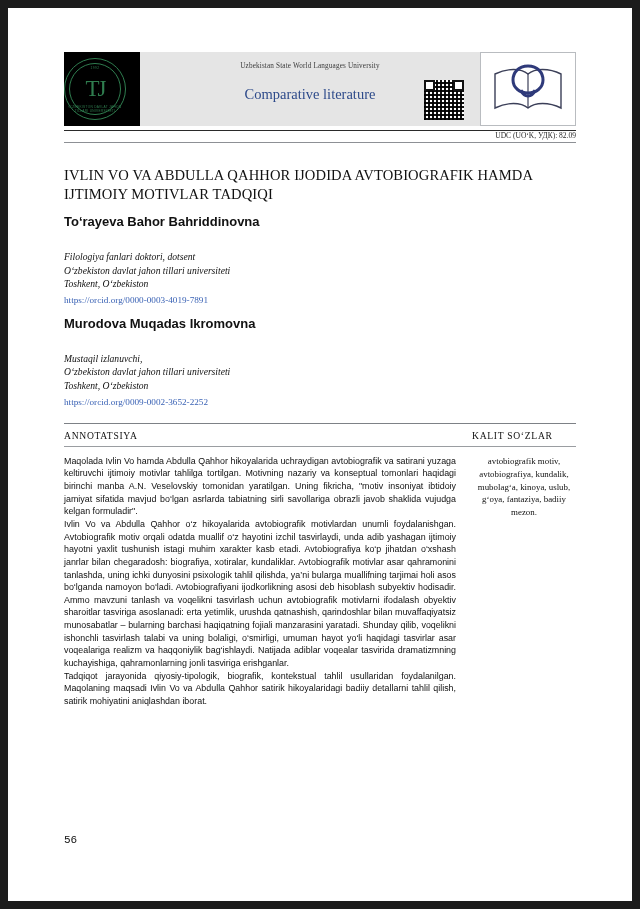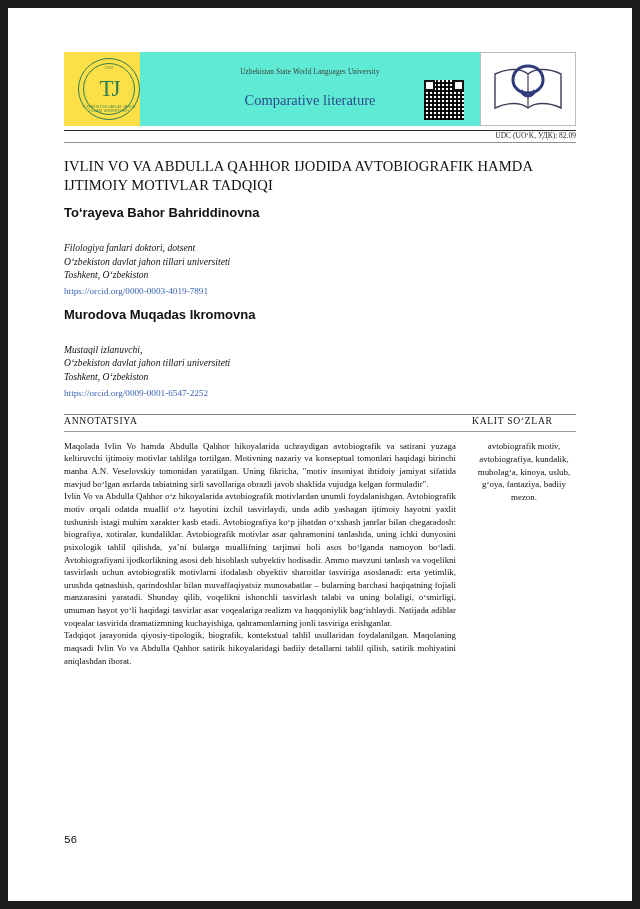--- a/index.html
+++ b/index.html
@@ -29,22 +29,22 @@
   
   .masthead {
     display: flex;
     align-items: stretch;
     height: 74px;
   }
   .logo-box {
     width: 76px;
     display: flex;
     align-items: center;
-    justify-content: flex-end;
-    background: #fde047;
+    justify-content: flex-start;
+    background: #000000;
   }
   .seal {
     width: 62px;
     height: 62px;
     border-radius: 50%;
     border: 1.6px solid #2f7d4f;
     position: relative;
     box-sizing: border-box;
   }
   .seal:before {
@@ -79,25 +79,25 @@
     text-align: center;
     font-family: "Liberation Sans", sans-serif;
     font-size: 3.2px;
     color: #2f7d4f;
     letter-spacing: 0.3px;
     line-height: 1.25;
   }
 
   .center-box {
     flex: 1;
-    background: #5eead4;
+    background: #e5e5e5;
     display: flex;
     flex-direction: column;
     align-items: center;
-    padding-top: 16px;
+    padding-top: 10px;
     box-sizing: border-box;
     position: relative;
   }
   .uni-name {
     font-family: "Liberation Serif", serif;
     font-size: 7.2px;
     color: #3b3b3b;
     letter-spacing: 0.15px;
   }
   .journal-name {
@@ -154,21 +154,21 @@
     border-top: 0.8px solid #8d9095;
     margin-top: 2px;
   }
 
   
   .title {
     font-family: "Liberation Serif", serif;
     font-size: 14.6px;
     color: #111;
     line-height: 1.28;
-    margin-top: 14px;
+    margin-top: 23px;
     letter-spacing: 0.1px;
   }
   .author {
     font-family: Liberation Sans, sans-serif;
     font-size: 13px;
     font-weight: bold;
     color: #111;
     margin-top: 11px;
   }
   .affil {
@@ -186,20 +186,21 @@
     margin-top: 5px;
   }
 
   
   .abs-rule-top {
     border-top: 0.9px solid #7d8186;
     margin-top: 16px;
   }
   .heads {
     display: flex;
+    margin-top: 6px;
   }
   .heads .left {
     width: 392px;
   }
   .heads .right {
     flex: 1;
     padding-left: 16px;
   }
   .sec-head {
     font-family: "Liberation Serif", serif;
@@ -216,21 +217,21 @@
     margin-top: 8px;
   }
   .cols .left {
     width: 392px;
   }
   .cols .right {
     flex: 1;
     padding-left: 16px;
   }
   .abs-p {
-    font-family: Liberation Serif, serif;
+    font-family: Liberation Sans, sans-serif;
     font-size: 8.9px;
     color: #111;
     line-height: 1.42;
     text-align: justify;
     margin: 0 0 0 0;
   }
   .abs-p + .abs-p { margin-top: 0; }
   .kw {
     font-family: "Liberation Serif", serif;
     font-size: 8.9px;
@@ -289,21 +290,21 @@
     <div class="author">To‘rayeva Bahor Bahriddinovna</div>
     <div class="affil" style="white-space: pre-line;">Filologiya fanlari doktori, dotsent
 O‘zbekiston davlat jahon tillari universiteti
 Toshkent, O‘zbekiston</div>
     <div class="orcid">https://orcid.org/0000-0003-4019-7891</div>
 
     <div class="author">Murodova Muqadas Ikromovna</div>
     <div class="affil" style="white-space: pre-line;">Mustaqil izlanuvchi,
 O‘zbekiston davlat jahon tillari universiteti
 Toshkent, O‘zbekiston</div>
-    <div class="orcid">https://orcid.org/0009-0001-6547-2252</div>
+    <div class="orcid">https://orcid.org/0009-0002-3652-2252</div>
 
     <div class="abs-rule-top"></div>
     <div class="heads">
       <div class="left">
         <div class="sec-head">ANNOTATSIYA</div>
       </div>
       <div class="right">
         <div class="sec-head">KALIT SO‘ZLAR</div>
       </div>
     </div>

